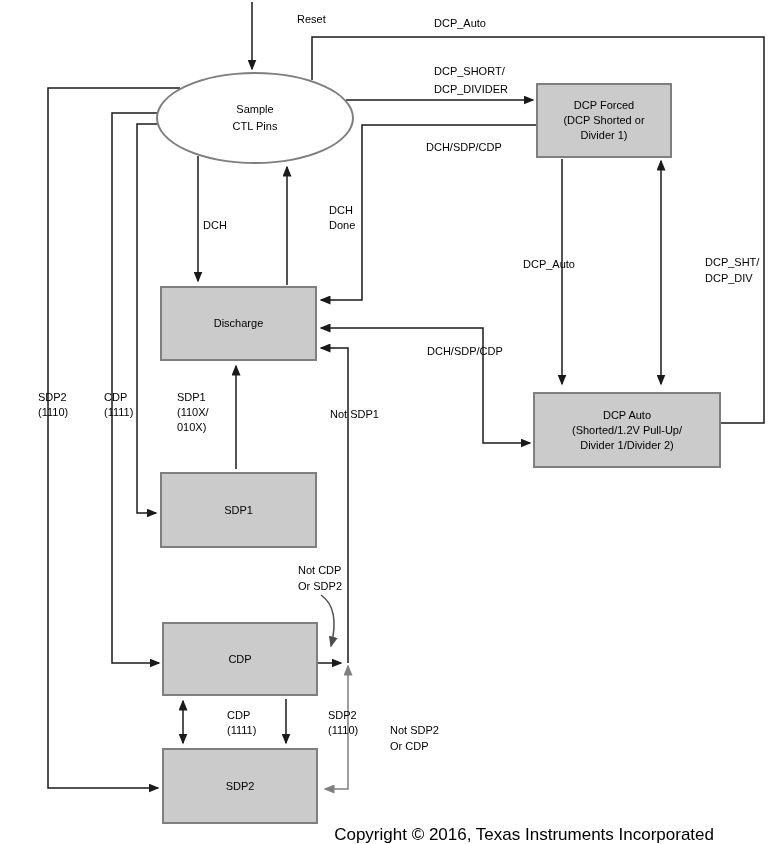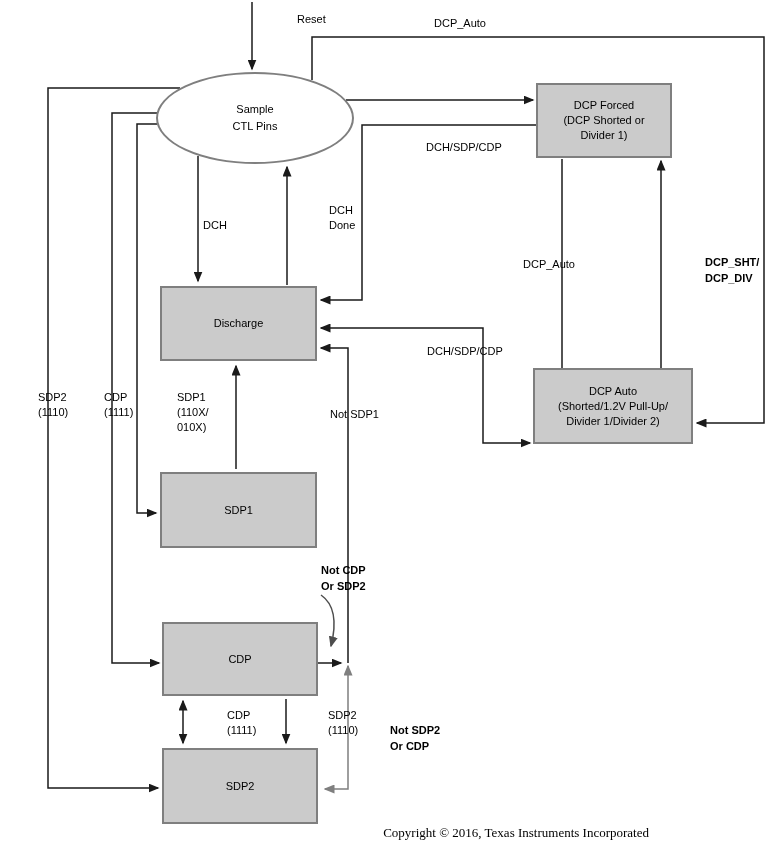--- a/index.html
+++ b/index.html
@@ -11,24 +11,24 @@
   .edge-gray { fill:none; stroke:var(--gray-line,#7f7f7f); stroke-width:1.5; }
   .edge-anno { fill:none; stroke:#4d4d4d; stroke-width:1.5; }
   .node { position:absolute; box-sizing:border-box;
           display:flex; align-items:center; justify-content:center;
           text-align:center; font-size:11px; line-height:15px;
           white-space:pre-line; }
   .box { background:var(--node-fill,#cbcbcb); border:2px solid var(--node-border,#7f7f7f); }
   .oval { background:#ffffff; border:2px solid var(--node-border,#7f7f7f);
           border-radius:50%; line-height:17px; }
   .lbl { position:absolute; font-size:11px; line-height:15px; white-space:pre-line;padding-left:37px; }
-  .lh16 { line-height:16px;font-weight:bold; }
+  .lh16 { line-height:16px; }
   .lh18 { line-height:18px; }
-  .footer { position:absolute; left:0; top:825px; width:649px;
-            text-align:right; font-size:13px;font-family:Liberation Serif, serif; }
+  .footer { position:absolute; left:0; top:825px; width:714px;
+            text-align:right; font-size:17px; }
 </style>
 </head>
 <body>
 
 <div class="stage">
 
   <svg class="lines" width="768" height="844" viewBox="0 0 768 844">
     <defs>
       <marker id="mA" viewBox="0 0 11 9" markerWidth="11" markerHeight="9" refX="9.5" refY="4.5" orient="auto-start-reverse" markerUnits="userSpaceOnUse">
         <path d="M0,0 L11,4.5 L0,9 Z" fill="#1a1a1a"></path>
@@ -67,54 +67,56 @@
 CTL Pins</span>
   </div>
   <div class="node box" style="left:160px; top:286px; width:157px; height:75px;">
     <span>Discharge</span>
   </div>
   <div class="node box" style="left:536px; top:83px; width:136px; height:75px;">
     <span>DCP Forced
 (DCP Shorted or
 Divider 1)</span>
   </div>
-  <div class="node box" style="left:533px; top:368px; width:160px; height:76px;">
+  <div class="node box" style="left:533px; top:392px; width:188px; height:76px;">
     <span>DCP Auto
 (Shorted/1.2V Pull-Up/
 Divider 1/Divider 2)</span>
   </div>
   <div class="node box" style="left:160px; top:472px; width:157px; height:76px;">
     <span>SDP1</span>
   </div>
   <div class="node box" style="left:162px; top:622px; width:156px; height:74px;">
     <span>CDP</span>
   </div>
   <div class="node box" style="left:162px; top:748px; width:156px; height:76px;">
     <span>SDP2</span>
   </div>
 
   <div class="lbl" style="left:260px; top:12px;">Reset</div>
   <div class="lbl" style="left:397px; top:16px;">DCP_Auto</div>
+  <div class="lbl lh18" style="left:397px; top:62px;">DCP_SHORT/
+DCP_DIVIDER</div>
   <div class="lbl" style="left:389px; top:140px;">DCH/SDP/CDP</div>
   <div class="lbl" style="left:166px; top:218px;">DCH</div>
   <div class="lbl" style="left:292px; top:203px;">DCH
 Done</div>
   <div class="lbl" style="left:1px; top:390px;">SDP2
 (1110)</div>
   <div class="lbl" style="left:67px; top:390px;">CDP
 (1111)</div>
   <div class="lbl" style="left:140px; top:390px;">SDP1
 (110X/
 010X)</div>
   <div class="lbl" style="left:293px; top:407px;">Not SDP1</div>
   <div class="lbl" style="left:390px; top:344px;">DCH/SDP/CDP</div>
   <div class="lbl" style="left:486px; top:257px;">DCP_Auto</div>
   <div class="lbl lh16" style="left:668px; top:254px;">DCP_SHT/
 DCP_DIV</div>
-  <div class="lbl lh16" style="left:284px; top:562px;">Not CDP
+  <div class="lbl lh16" style="left:261px; top:562px;">Not CDP
 Or SDP2</div>
   <div class="lbl lh16" style="left:353px; top:722px;">Not SDP2
 Or CDP</div>
   <div class="lbl" style="left:190px; top:708px;">CDP
 (1111)</div>
   <div class="lbl" style="left:291px; top:708px;">SDP2
 (1110)</div>
 
   <div class="footer">Copyright © 2016, Texas Instruments Incorporated</div>
 </div>

